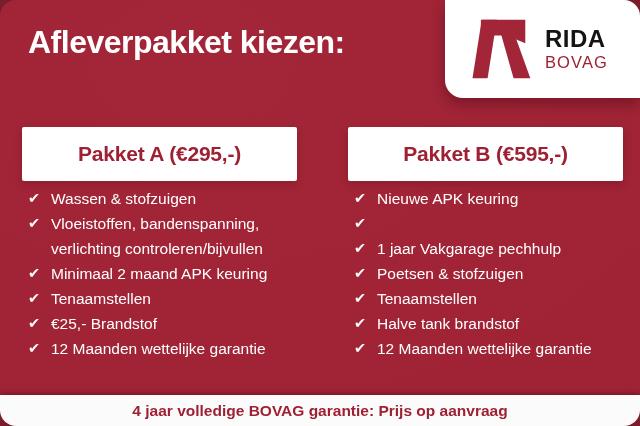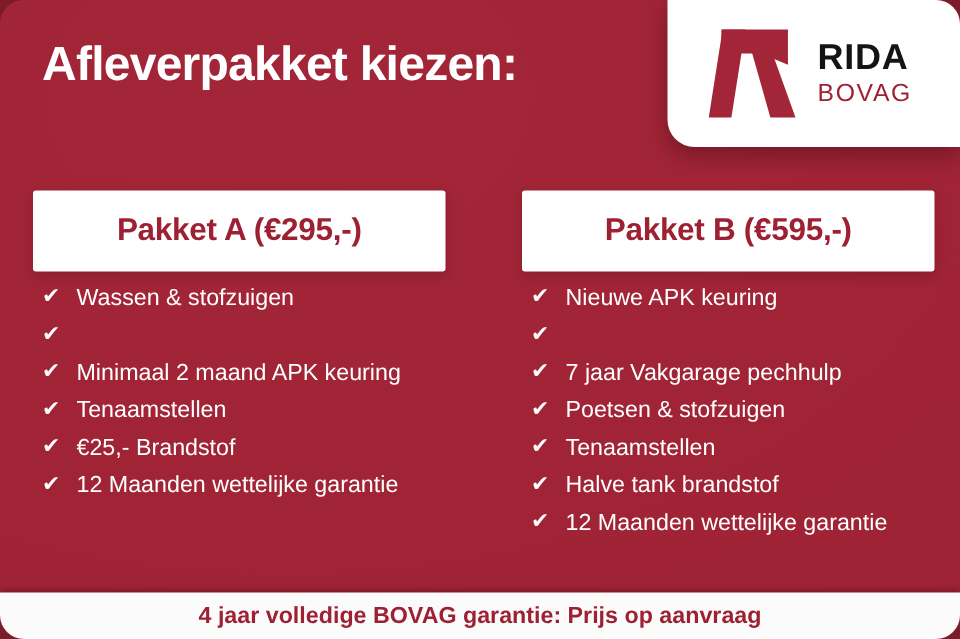--- a/index.html
+++ b/index.html
@@ -89,20 +89,22 @@
     </div>
     <ul class="features">
 
         <li class="feature">
           <span class="check">✔</span>
           <span class="feature-text">Wassen &amp; stofzuigen</span>
         </li>
 
         <li class="feature">
           <span class="check">✔</span>
+          <span class="feature-text">Vloeistoffen, bandenspanning,
+verlichting controleren/bijvullen</span>
         </li>
 
         <li class="feature">
           <span class="check">✔</span>
           <span class="feature-text">Minimaal 2 maand APK keuring</span>
         </li>
 
         <li class="feature">
           <span class="check">✔</span>
           <span class="feature-text">Tenaamstellen</span>
@@ -130,21 +132,21 @@
           <span class="check">✔</span>
           <span class="feature-text">Nieuwe APK keuring</span>
         </li>
 
         <li class="feature">
           <span class="check">✔</span>
         </li>
 
         <li class="feature">
           <span class="check">✔</span>
-          <span class="feature-text">7 jaar Vakgarage pechhulp</span>
+          <span class="feature-text">1 jaar Vakgarage pechhulp</span>
         </li>
 
         <li class="feature">
           <span class="check">✔</span>
           <span class="feature-text">Poetsen &amp; stofzuigen</span>
         </li>
 
         <li class="feature">
           <span class="check">✔</span>
           <span class="feature-text">Tenaamstellen</span>

